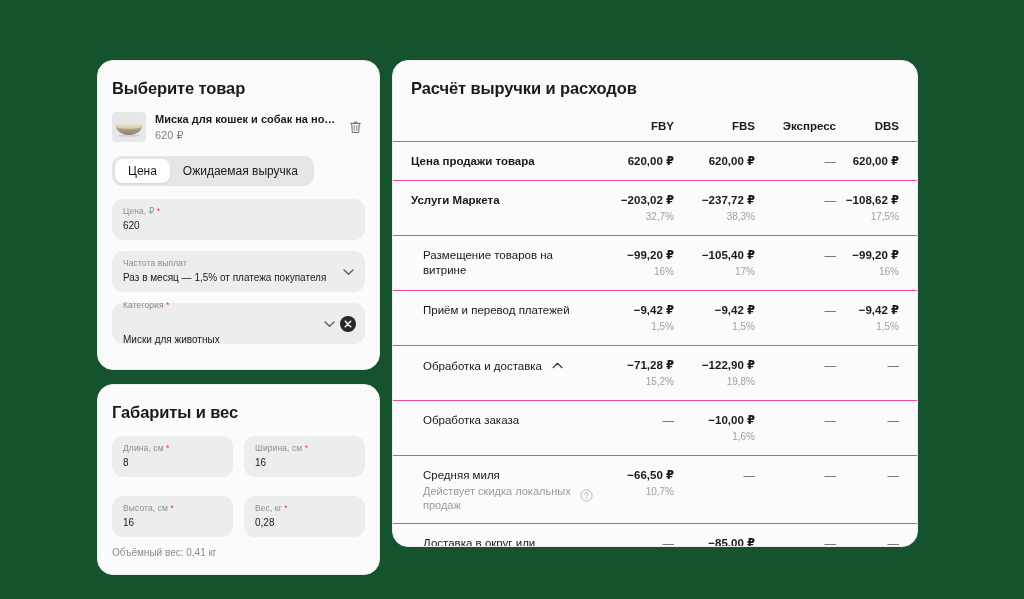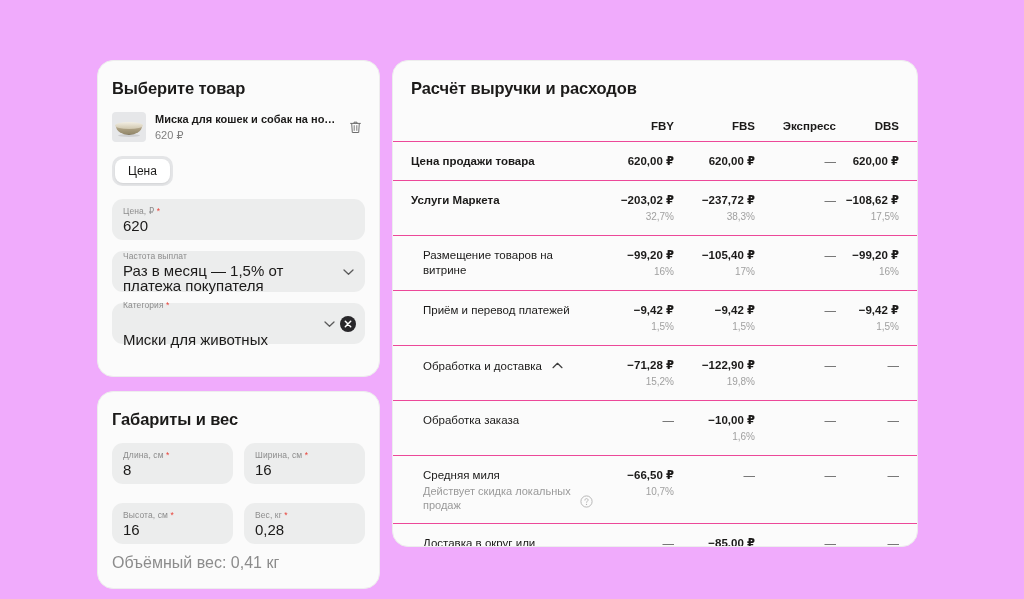--- a/index.html
+++ b/index.html
@@ -8,21 +8,21 @@
     margin: 0; padding: 0;
     width: 1024px; height: 599px;
     background: #f2f3f5;
     font-family: "Liberation Sans", "DejaVu Sans", sans-serif;
     color: #21201f;
     overflow: hidden;
   }
   .page {
     position: relative;
     width: 1024px; height: 599px;
-    background: #f0abfc;
+    background: #14532d;
   }
 
   
   .left-col {
     position: absolute;
     left: 97px; top: 60px;
     width: 283px;
   }
   .card {
     background: #fbfbfb;
@@ -58,21 +58,21 @@
     color: #8c8c8c;
   }
   .field-label {
     font-size: 8.5px;
     color: #8c8c8c;
     line-height: 11px;
     letter-spacing: 0.1px;
   }
   .field-label .req { color: #e8433a; }
   .field-value {
-    font-size: 15px;
+    font-size: 10px;
     color: #1b1a19;
     line-height: 15px;
     margin-top: 1px;
   }
   .chev {
     position: absolute;
     right: 11px; top: 50%;
     margin-top: -3px;
     width: 11px; height: 7px;
     pointer-events: none;
@@ -173,21 +173,21 @@
   }
 
   
   .dim-grid {
     display: grid;
     grid-template-columns: 1fr 1fr;
     gap: 19px 11px;
   }
   .dim-grid .field { margin-bottom: 0; }
   .vol-weight {
-    font-size: 16px;
+    font-size: 10px;
     color: #8c8c8c;
     margin-top: 10px;
   }
 
   
   .right-panel {
     position: absolute;
     left: 392px; top: 60px;
     width: 526px;
     background: #fbfbfb;
@@ -239,21 +239,21 @@
     font-weight: normal;
   }
   td.lbl .sublabel {
     display: block;
     font-weight: normal;
     color: #9a9a9a;
     font-size: 11px;
     line-height: 14px;
     margin-top: 1px;
   }
-  .lbl-inline { display: flex; align-items: flex-end; gap: 7px; }
+  .lbl-inline { display: flex; align-items: center; gap: 7px; }
   .help-icon {
     flex: none;
     margin-top: 14px;
     cursor: pointer;
   }
   .collapse-chev {
     display: inline-block;
     margin-left: 7px;
     vertical-align: 1px;
     cursor: pointer;
@@ -301,41 +301,42 @@
         <div class="trash-btn">
           <svg width="13" height="14" viewBox="0 0 13 14">
             <path d="M1.6 3.4h9.8M5 3.4V2.2h3v1.2M2.7 3.4l.6 9.1h6.4l.6-9.1" fill="none" stroke="#6e6e6e" stroke-width="1" stroke-linecap="round" stroke-linejoin="round"></path>
             <path d="M5.2 5.6v4.8M7.8 5.6v4.8" fill="none" stroke="#6e6e6e" stroke-width="0.9" stroke-linecap="round"></path>
           </svg>
         </div>
       </div>
 
       <div class="tabs">
         <div class="tab active">Цена</div>
+        <div class="tab">Ожидаемая выручка</div>
       </div>
 
       
       <div class="field tall">
         <span class="field-label"><span>Цена, ₽</span><span class="req"> *</span></span>
         <span class="field-value">620</span>
       </div>
 
       
       <div class="field tall">
         <span class="field-label">Частота выплат</span>
         <span class="field-value">Раз в месяц — 1,5%  от платежа покупателя</span>
         <span class="chev">
           <svg width="11" height="7" viewBox="0 0 11 7">
               <path d="M1 1l4.5 4.2L10 1" fill="none" stroke="#5b5b5b" stroke-width="1.3" stroke-linecap="round" stroke-linejoin="round"></path>
             </svg>
         </span>
       </div>
 
       
-      <div class="field tall has-clear" style="margin-bottom:16px;gap:20px;">
+      <div class="field tall has-clear" style="margin-bottom:9px;gap:20px;">
         <span class="field-label"><span>Категория</span><span class="req"> *</span></span>
         <span class="field-value">Миски для животных</span>
         <span class="chev">
           <svg width="11" height="7" viewBox="0 0 11 7">
               <path d="M1 1l4.5 4.2L10 1" fill="none" stroke="#5b5b5b" stroke-width="1.3" stroke-linecap="round" stroke-linejoin="round"></path>
             </svg>
         </span>
         <span class="clear-btn">
           <svg width="8" height="8" viewBox="0 0 8 8">
               <path d="M1.3 1.3l5.4 5.4M6.7 1.3l-5.4 5.4" stroke="#ffffff" stroke-width="1.5" stroke-linecap="round"></path>

